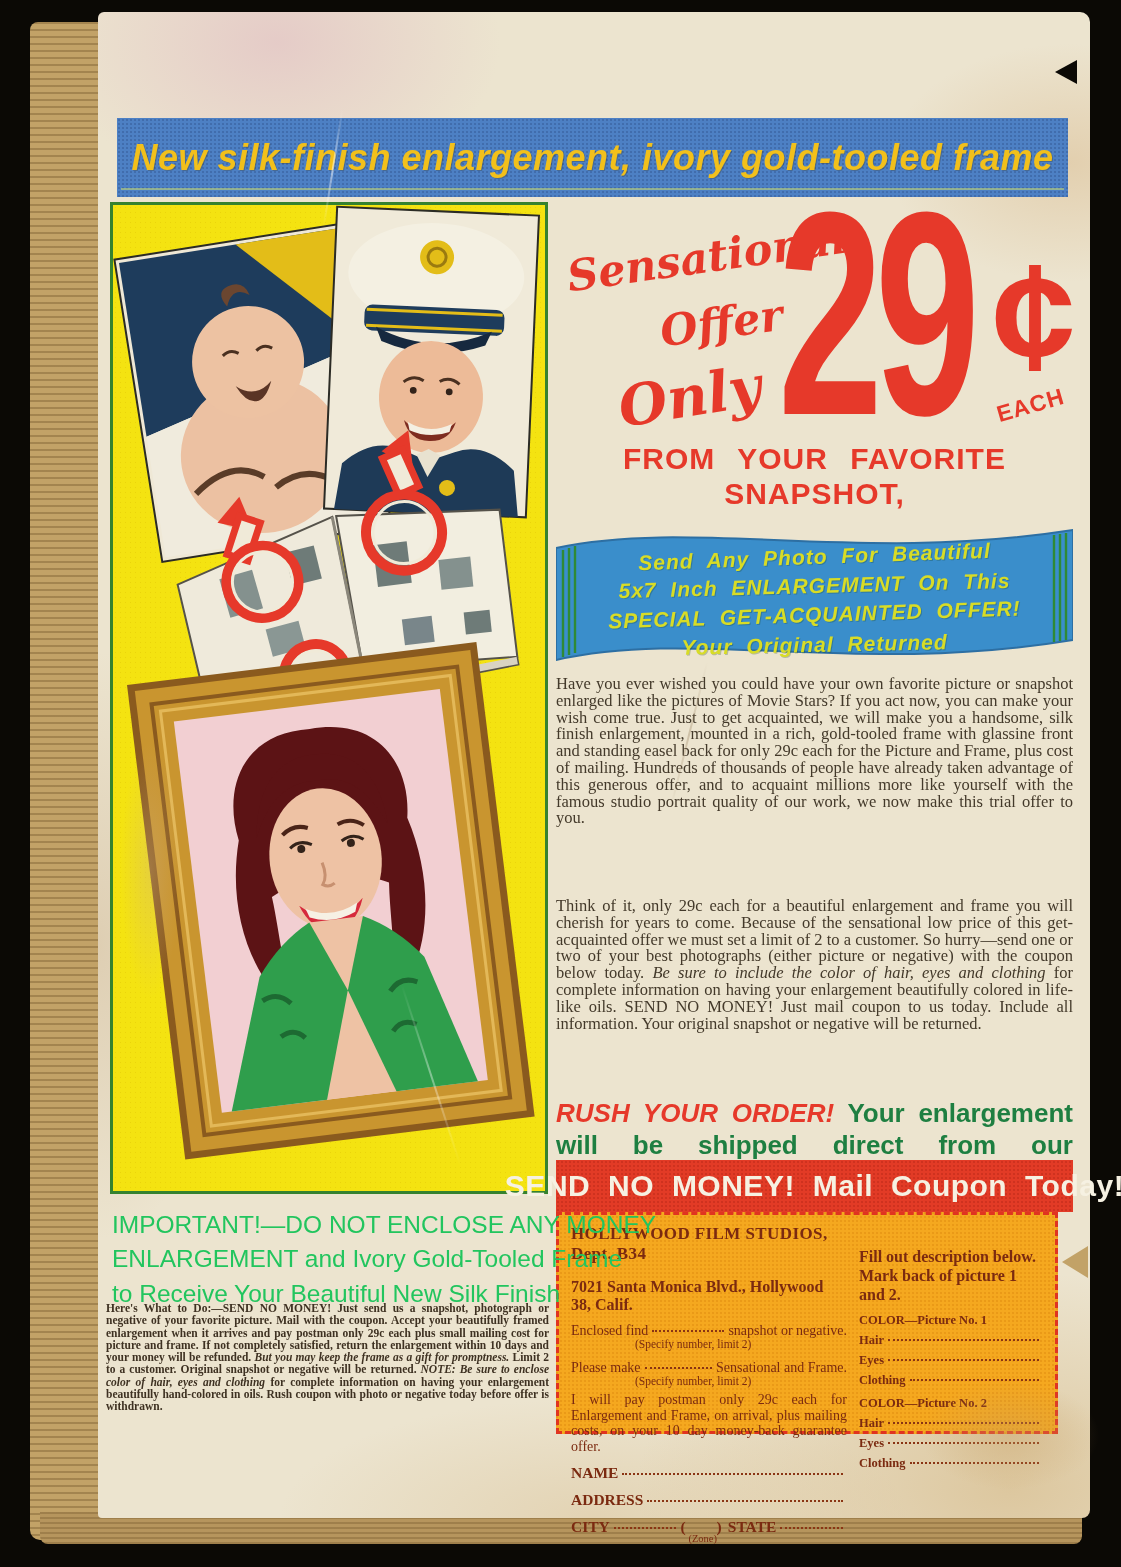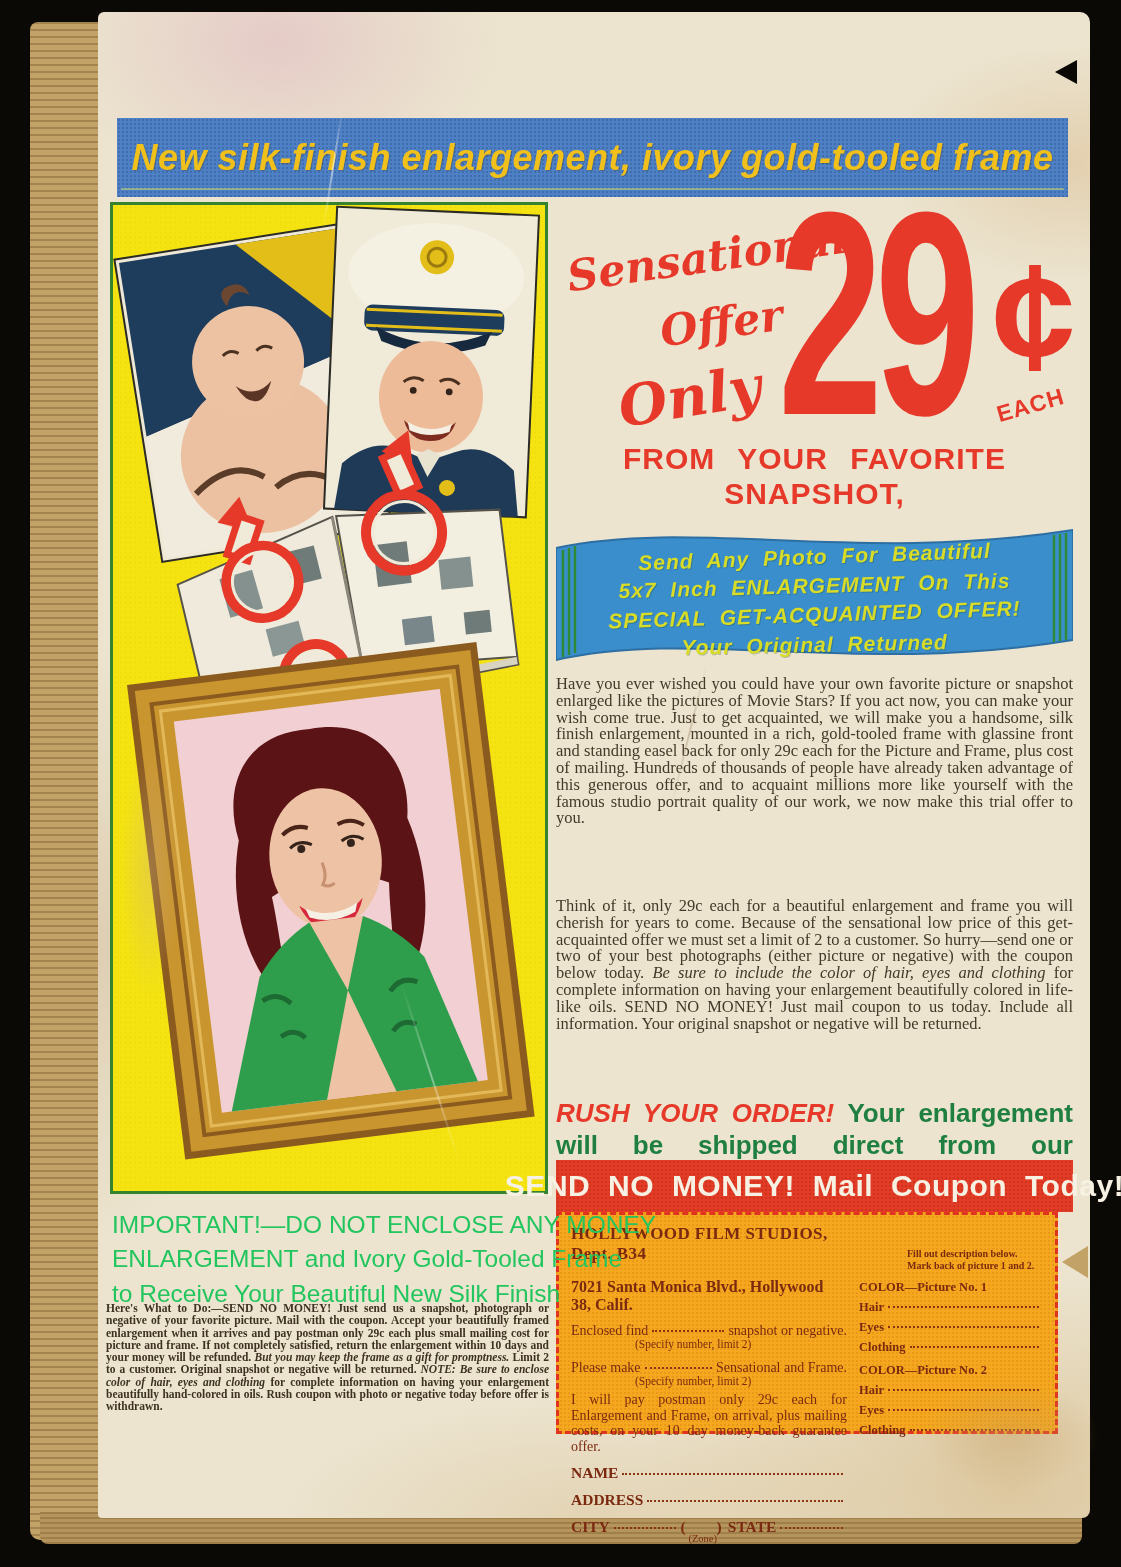--- a/index.html
+++ b/index.html
@@ -91,21 +91,21 @@
   .c-studio1{font-weight:bold;font-size:17px;letter-spacing:.4px;}
   .c-studio2{font-weight:bold;font-size:16px;margin-top:14px;}
   .c-row{display:flex;align-items:baseline;font-size:14px;margin-top:9px;white-space:nowrap;}
   .c-specify{font-size:11.5px;margin-left:64px;line-height:1;}
   .c-pay{font-size:14px;line-height:1.12;margin-top:5px;text-align:justify;}
   .dots{flex:1 1 auto;border-bottom:2px dotted #8a3413;transform:translateY(-3px);margin:0 4px;min-width:18px;}
   .c-field{display:flex;align-items:baseline;font-weight:bold;font-size:15.5px;margin-top:9px;}
   .zone-wrap{position:relative;white-space:pre;font-weight:bold;}
   .zone-label{position:absolute;left:8px;top:15px;font-size:10.5px;font-weight:normal;}
   .c-right{width:40%;display:flex;flex-direction:column;margin-top:24px;font-weight:bold;}
-  .c-note{font-size:10px;line-height:1.18;margin-left:48px;}
+  .c-note{font-size:16px;line-height:1.18;}
   .c-color{font-size:12.5px;margin-top:8px;}
   .c-minirow{display:flex;align-items:baseline;font-size:12.5px;margin-top:5px;}
   
   .important{position:absolute;left:112px;top:1208px;width:432px;color:#22c55e;
     font-weight:normal;font-size:24.5px;line-height:1.4;}
   .imp-line{text-align:justify;text-align-last:justify;white-space:nowrap;}
   .howto{position:absolute;left:106px;top:1302px;width:443px;font-family:"Liberation Serif",serif;
     font-weight:bold;font-size:11.5px;line-height:1.07;text-align:justify;color:#3e3122;}
   .howto .it{font-style:italic;}
 </style>

